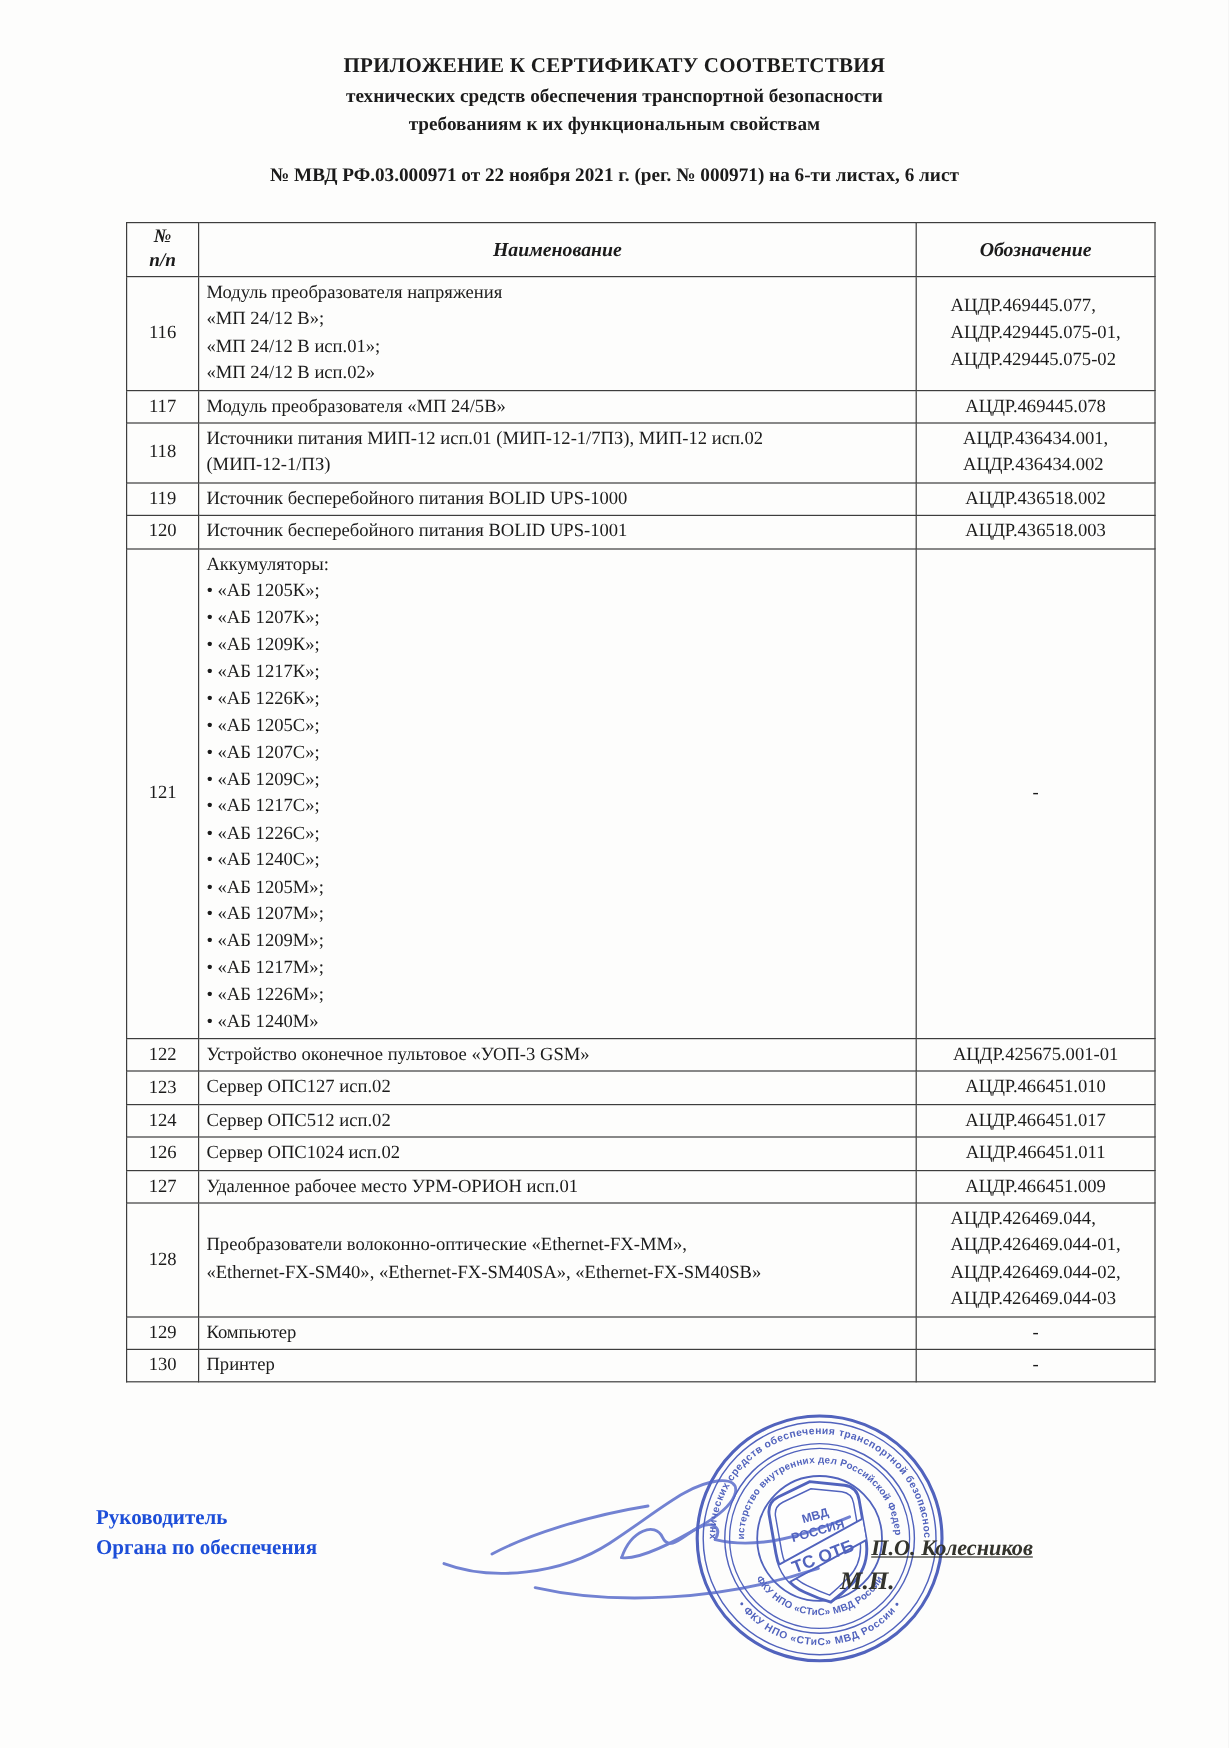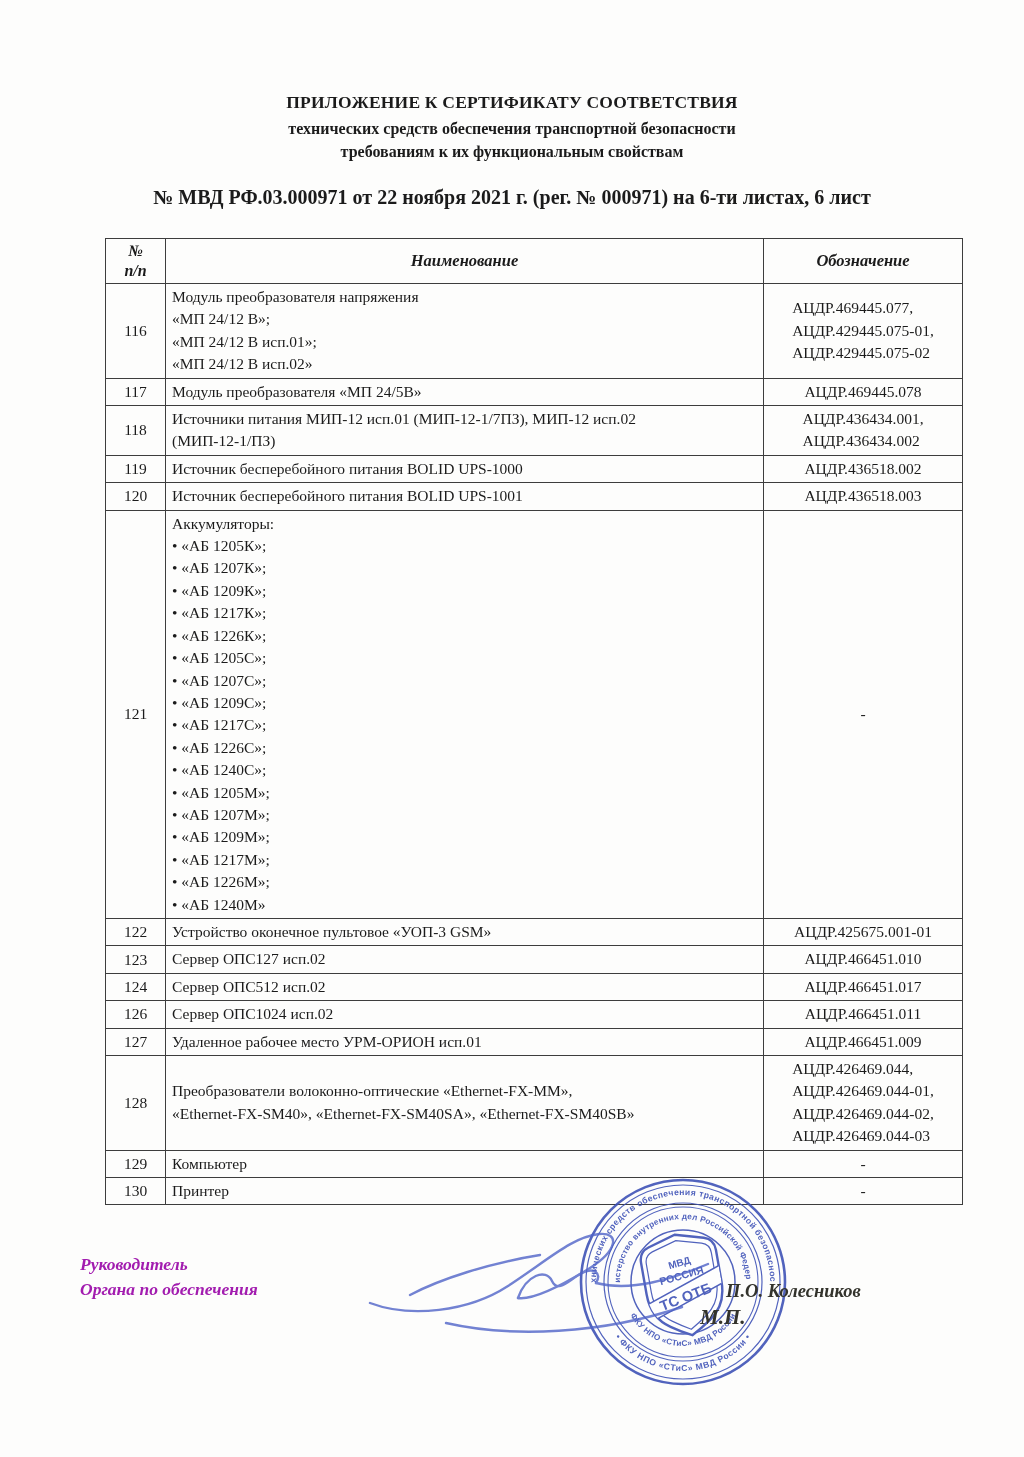--- a/index.html
+++ b/index.html
@@ -5,24 +5,24 @@
   html,body{margin:0;padding:0;background:#e8e8e8;}
   .page{
     position:relative;
     width:1024px;height:1457px;
     margin:0 auto;
     background:#fdfdfc;
     font-family:"Liberation Serif", serif;
     color:#1b1b1b;
     overflow:hidden;
   }
-  .doc-header{padding-top:92px;text-align:center;}
+  .doc-header{padding-top:44px;text-align:center;}
   .title-main{font-size:17.5px;font-weight:bold;letter-spacing:.2px;margin:0 0 7px 0;}
   .title-sub{font-size:16px;font-weight:bold;margin:0 0 5px 0;}
-  .doc-number{margin-top:25px;text-align:center;font-size:20px;font-weight:bold;}
+  .doc-number{margin-top:25px;text-align:center;font-size:16px;font-weight:bold;}
   table.cert{
     border-collapse:collapse;
     margin:29px 0 0 105px;
     width:818px;
     table-layout:fixed;
     font-size:15.5px;
   }
   table.cert td,table.cert th{
     border:1.4px solid #3d3d3d;
     vertical-align:middle;
@@ -32,25 +32,25 @@
   th.h-name{width:585px;font-style:italic;font-weight:bold;font-size:16.5px;}
   th.h-desig{width:186px;font-style:italic;font-weight:bold;font-size:16.5px;}
   td.c-num{text-align:center;padding:2px 2px;}
   td.c-name{padding:2px 6px 2px 9px;}
   td.c-name div{line-height:22.4px;}
   td.c-desig{text-align:center;padding:2px 2px;}
   td.c-desig .grp{display:inline-block;text-align:left;}
   td.c-desig .grp div{line-height:22.4px;}
   .signer-role{
     position:absolute;left:80px;top:1252px;
-    font-weight:bold;font-style:italic;font-size:17.5px;line-height:25px;color:#a21caf;
+    font-weight:bold;font-size:17.5px;line-height:25px;color:#1d4ed8;
   }
   .signer-name{
     position:absolute;left:726px;top:1281px;
-    font-weight:bold;font-style:italic;font-size:18.5px;color:#33332c;z-index:4;
+    font-weight:bold;font-style:italic;font-size:18.5px;color:#33332c;z-index:4;text-decoration:underline;
   }
   .seal-mark{
     position:absolute;left:700px;top:1305px;
     font-weight:bold;font-style:italic;font-size:21px;color:#33332c;z-index:4;
   }
   .stamp-svg{position:absolute;left:577px;top:1176px;z-index:2;opacity:.88;}
   .sig-svg{position:absolute;left:350px;top:1215px;z-index:3;opacity:.8;}
 </style>
 </head>
 <body>

